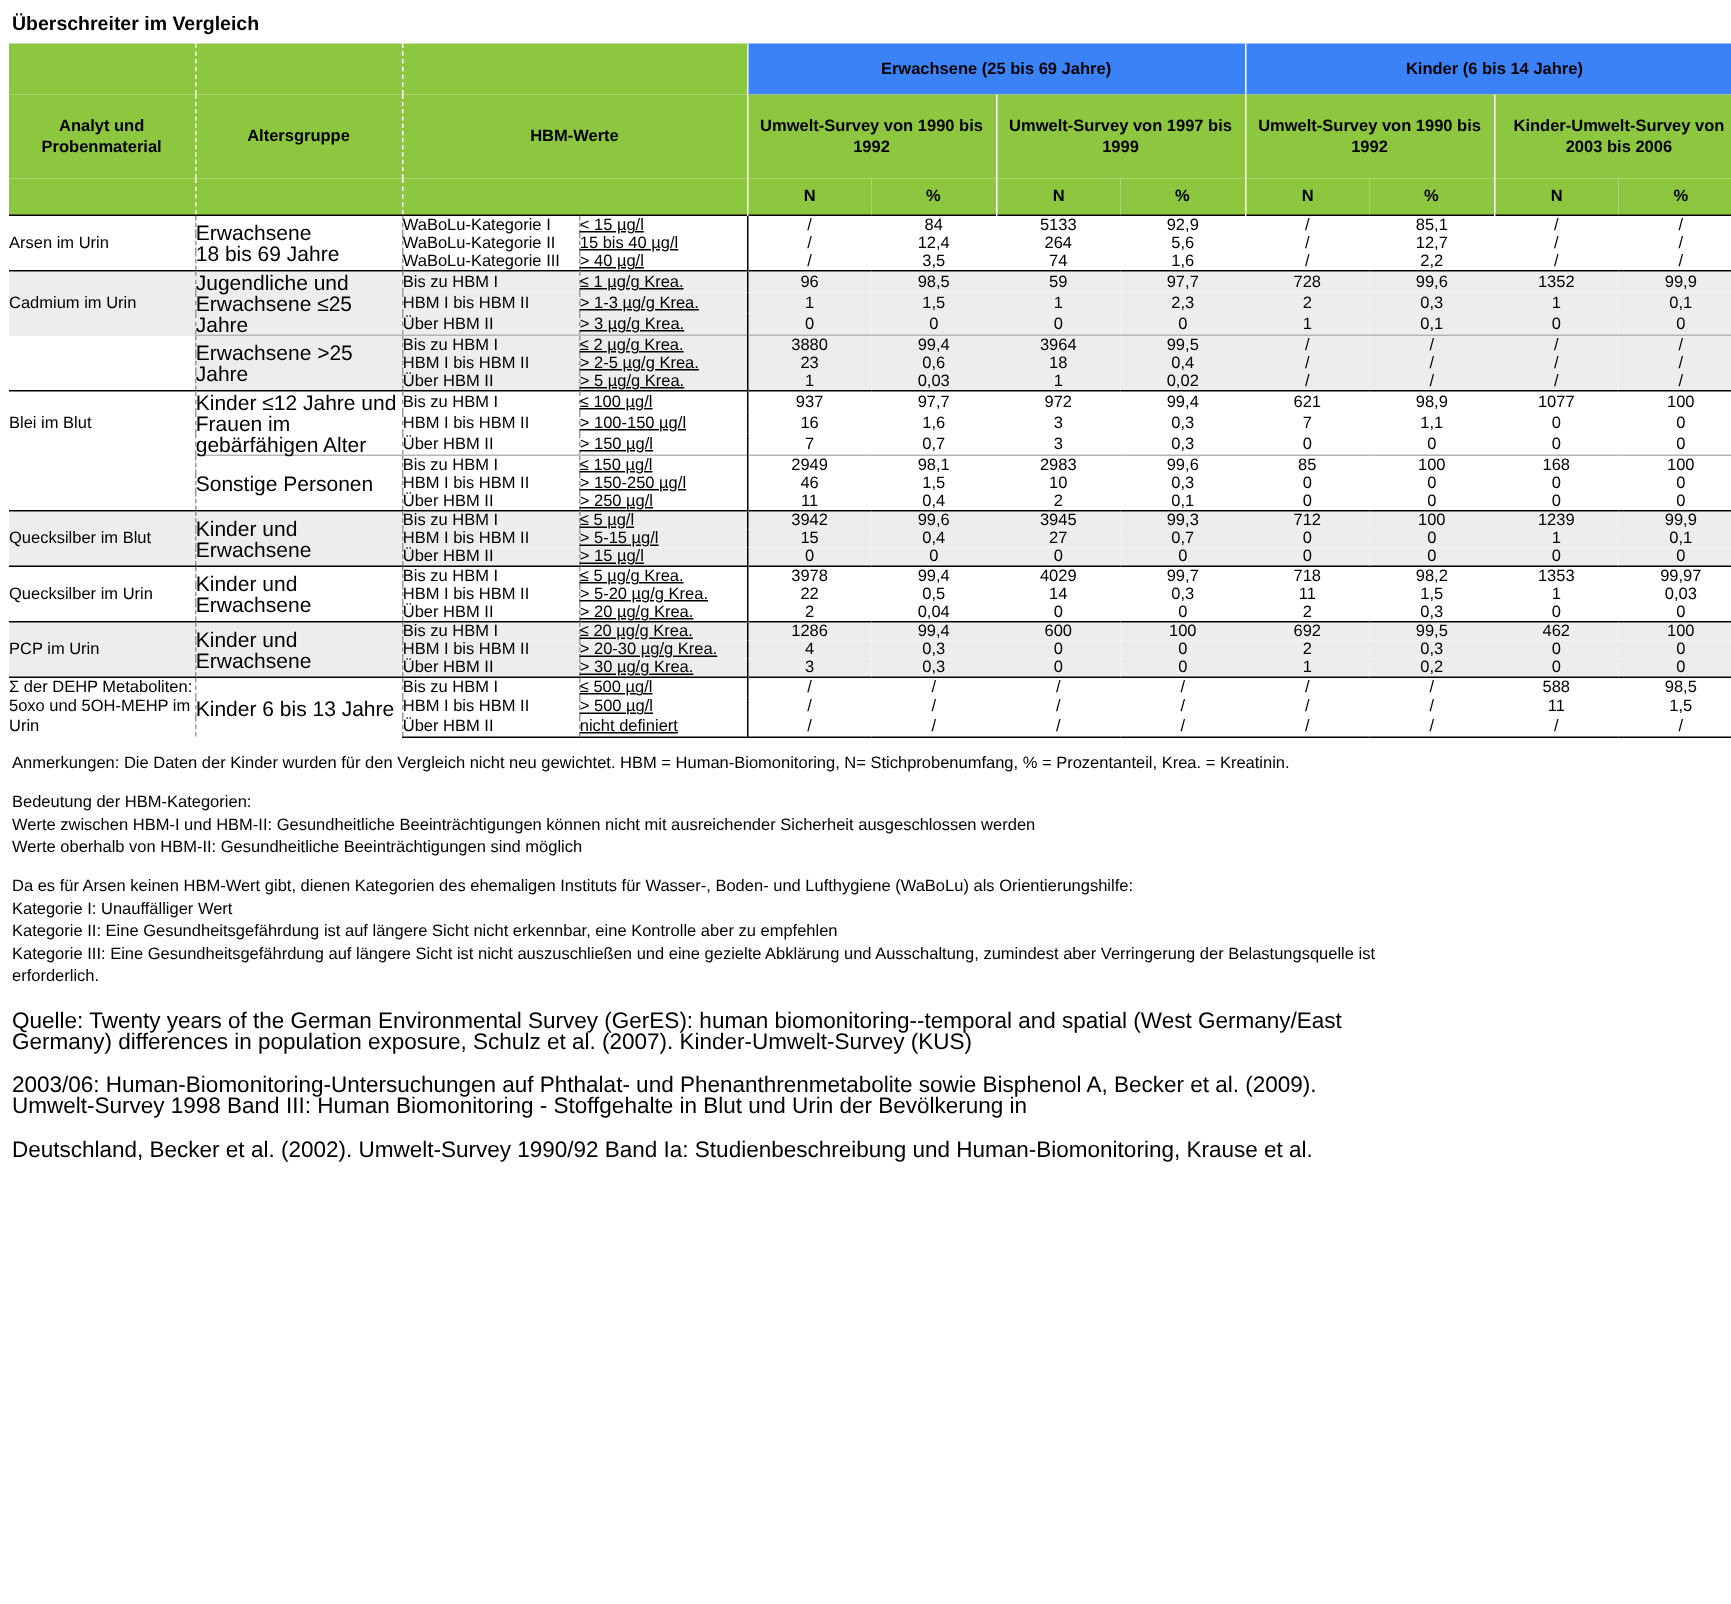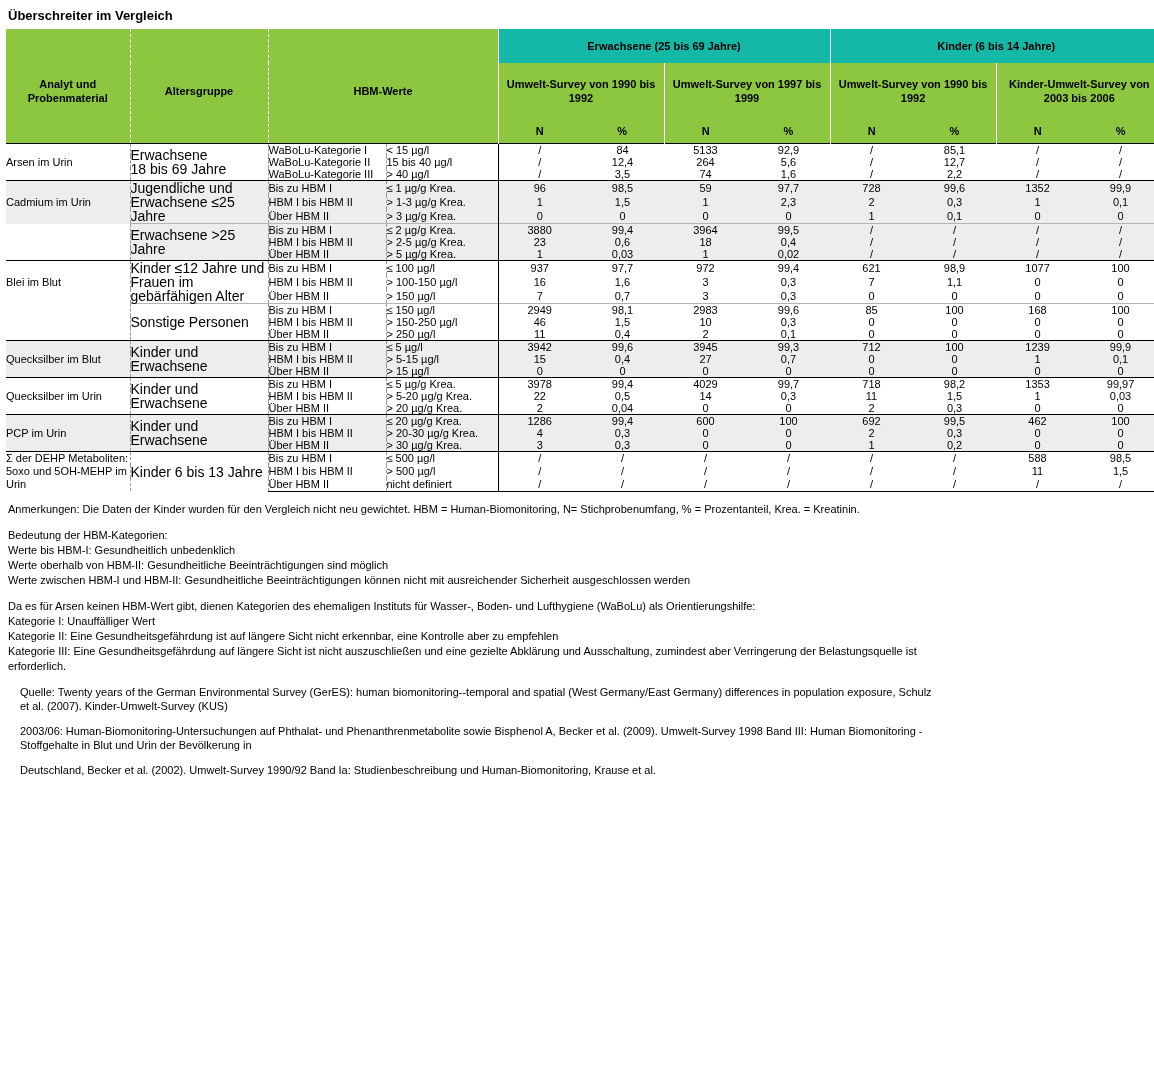--- a/index.html
+++ b/index.html
@@ -28,21 +28,21 @@
     width: 1142px;
     table-layout: fixed;
     font-size: 11px;
   }
   table.main td, table.main th {
     padding: 0;
     vertical-align: middle;
   }
   
   .hd-green {
-    background: #14b8a6;
+    background: #3b82f6;
     color: #000;
     font-weight: bold;
     text-align: center;
     font-size: 11px;
     height: 34px;
   }
   .hd-blank {
     background: #8DC63F;
   }
   .hd-sub {
@@ -87,20 +87,21 @@
     padding: 3px 4px 3px 6px;
     white-space: nowrap;
     border-left: 1px dashed #9a9a9a;
   }
   td.hbmval {
     font-size: 11px;
     padding: 3px 4px 3px 5px;
     white-space: nowrap;
     border-left: 1px dashed #9a9a9a;
     border-right: 1px solid #000;
+    text-decoration: underline;
   }
   td.num {
     font-size: 11px;
     text-align: center;
     padding: 3px 2px;
   }
   tr.band td { background: #EDEDED; }
   tr.plain td { background: #ffffff; }
   .thin-top td { border-top: 1px solid #b5b5b5; }
 
@@ -110,25 +111,24 @@
   
   .notes {
     font-size: 11px;
     line-height: 15px;
     margin-top: 10px;
     padding-left: 2px;
   }
   .notes p { margin: 0; }
   .notes .gap { height: 11px; }
   .src {
-    font-size: 11px;
+    font-size: 15px;
     line-height: 14px;
     margin-top: 11px;
     padding-left: 2px;
-    margin-left: 12px;
   }
 </style>
 </head>
 <body>
 
 <div class="page">
 
   <div class="doc-title">Überschreiter im Vergleich</div>
 
   <table class="main">
@@ -523,23 +523,22 @@
           <td class="num" style="border-bottom: 1px solid rgb(0, 0, 0);">/</td>
           <td class="num" style="border-bottom: 1px solid rgb(0, 0, 0);">/</td>
         </tr>
       </tbody>
   </table>
 
   <div class="notes">
     <p>Anmerkungen: Die Daten der Kinder wurden für den Vergleich nicht neu gewichtet. HBM = Human-Biomonitoring, N= Stichprobenumfang, % = Prozentanteil, Krea. = Kreatinin.</p>
     <div class="gap"></div>
     <p>Bedeutung der HBM-Kategorien:</p>
-    <p>Werte bis HBM-I: Gesundheitlich unbedenklich</p>
+    <p>Werte zwischen HBM-I und HBM-II: Gesundheitliche Beeinträchtigungen können nicht mit ausreichender Sicherheit ausgeschlossen werden</p>
     <p>Werte oberhalb von HBM-II: Gesundheitliche Beeinträchtigungen sind möglich</p>
-    <p>Werte zwischen HBM-I und HBM-II: Gesundheitliche Beeinträchtigungen können nicht mit ausreichender Sicherheit ausgeschlossen werden</p>
     <div class="gap"></div>
     <p>Da es für Arsen keinen HBM-Wert gibt, dienen Kategorien des ehemaligen Instituts für Wasser-, Boden- und Lufthygiene (WaBoLu) als Orientierungshilfe:</p>
     <p>Kategorie I: Unauffälliger Wert</p>
     <p>Kategorie II: Eine Gesundheitsgefährdung ist auf längere Sicht nicht erkennbar, eine Kontrolle aber zu empfehlen</p>
     <p>Kategorie III: Eine Gesundheitsgefährdung auf längere Sicht ist nicht auszuschließen und eine gezielte Abklärung und Ausschaltung, zumindest aber Verringerung der Belastungsquelle ist erforderlich.</p>
   </div>
 
   <div class="src">
     <p>Quelle: Twenty years of the German Environmental Survey (GerES): human biomonitoring--temporal and spatial (West Germany/East Germany) differences in population exposure, Schulz et al. (2007). Kinder-Umwelt-Survey (KUS)</p>
     <p>2003/06: Human-Biomonitoring-Untersuchungen auf Phthalat- und Phenanthrenmetabolite sowie Bisphenol A, Becker et al. (2009).  Umwelt-Survey 1998 Band III: Human Biomonitoring - Stoffgehalte in Blut und Urin der Bevölkerung in</p>

